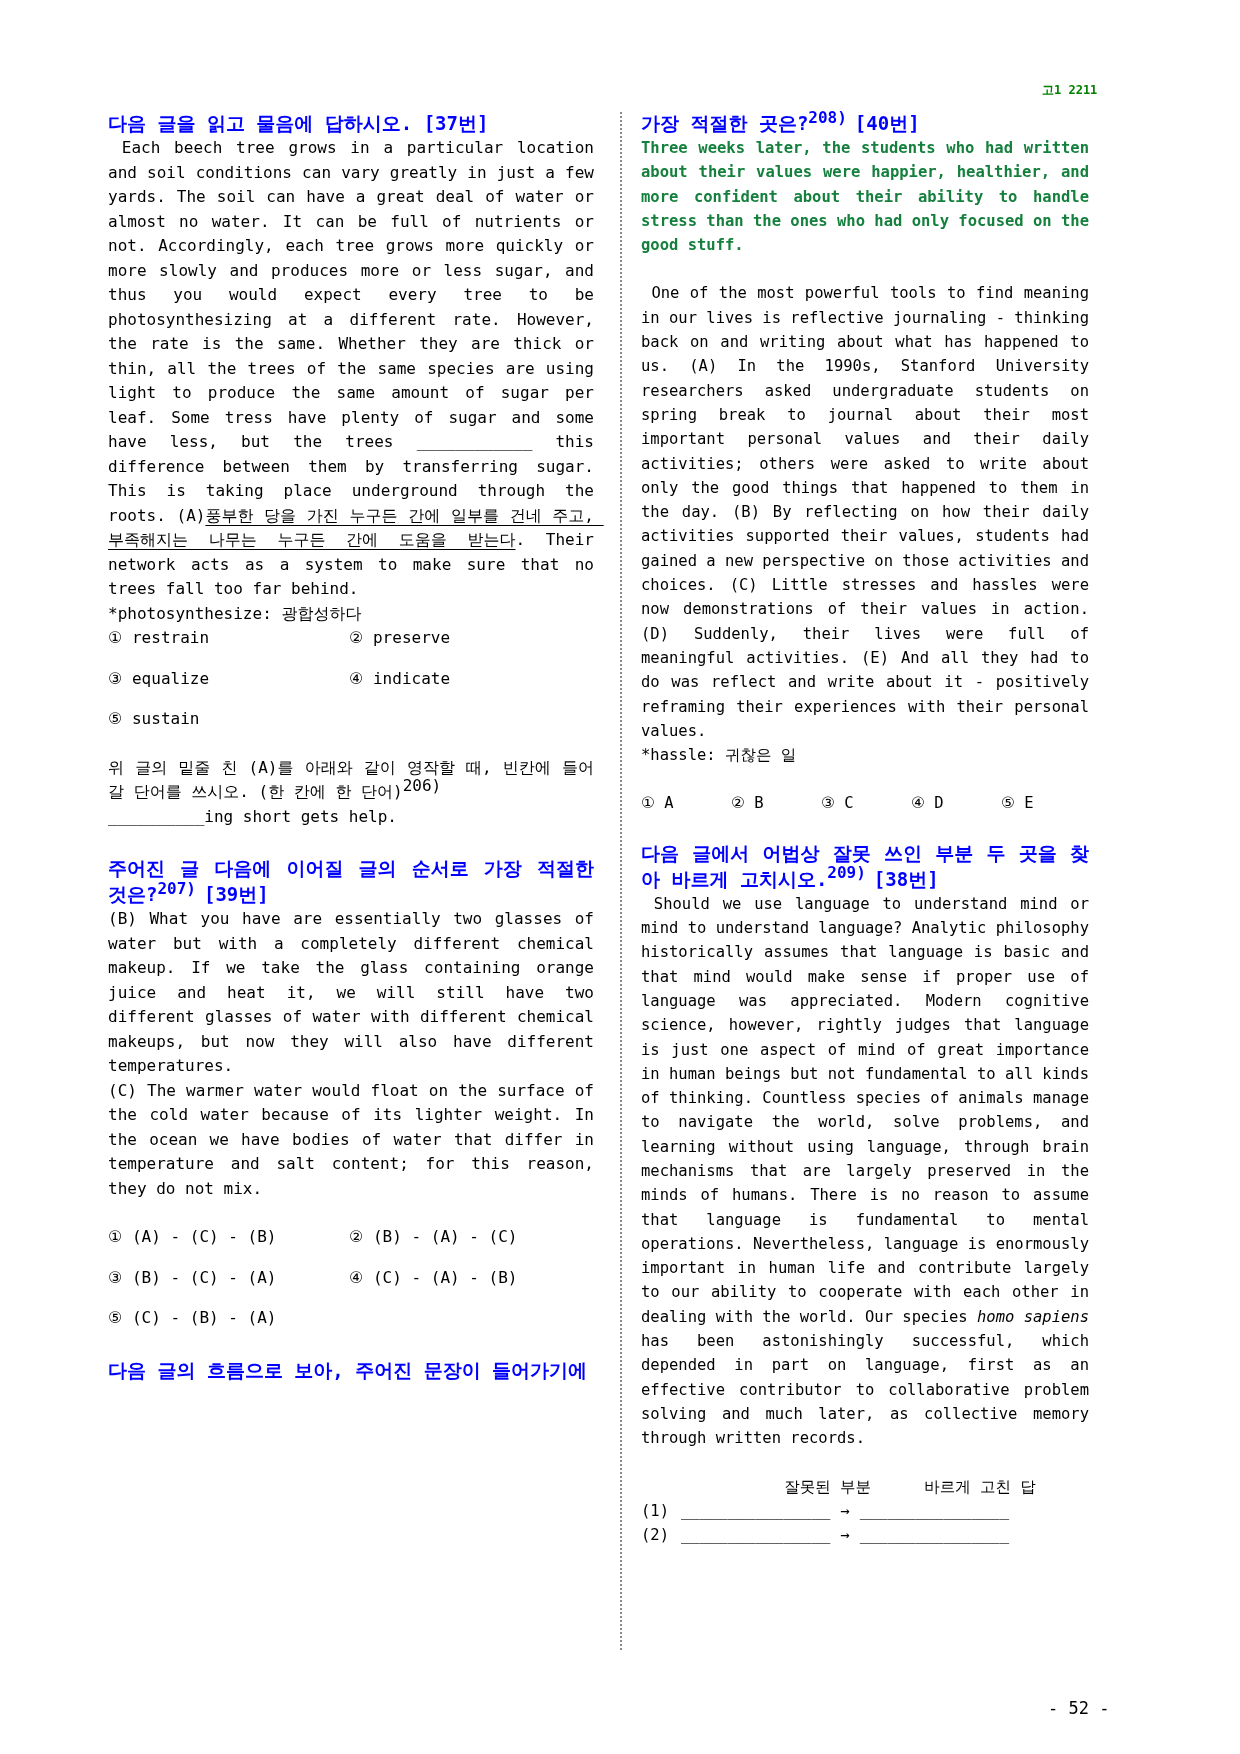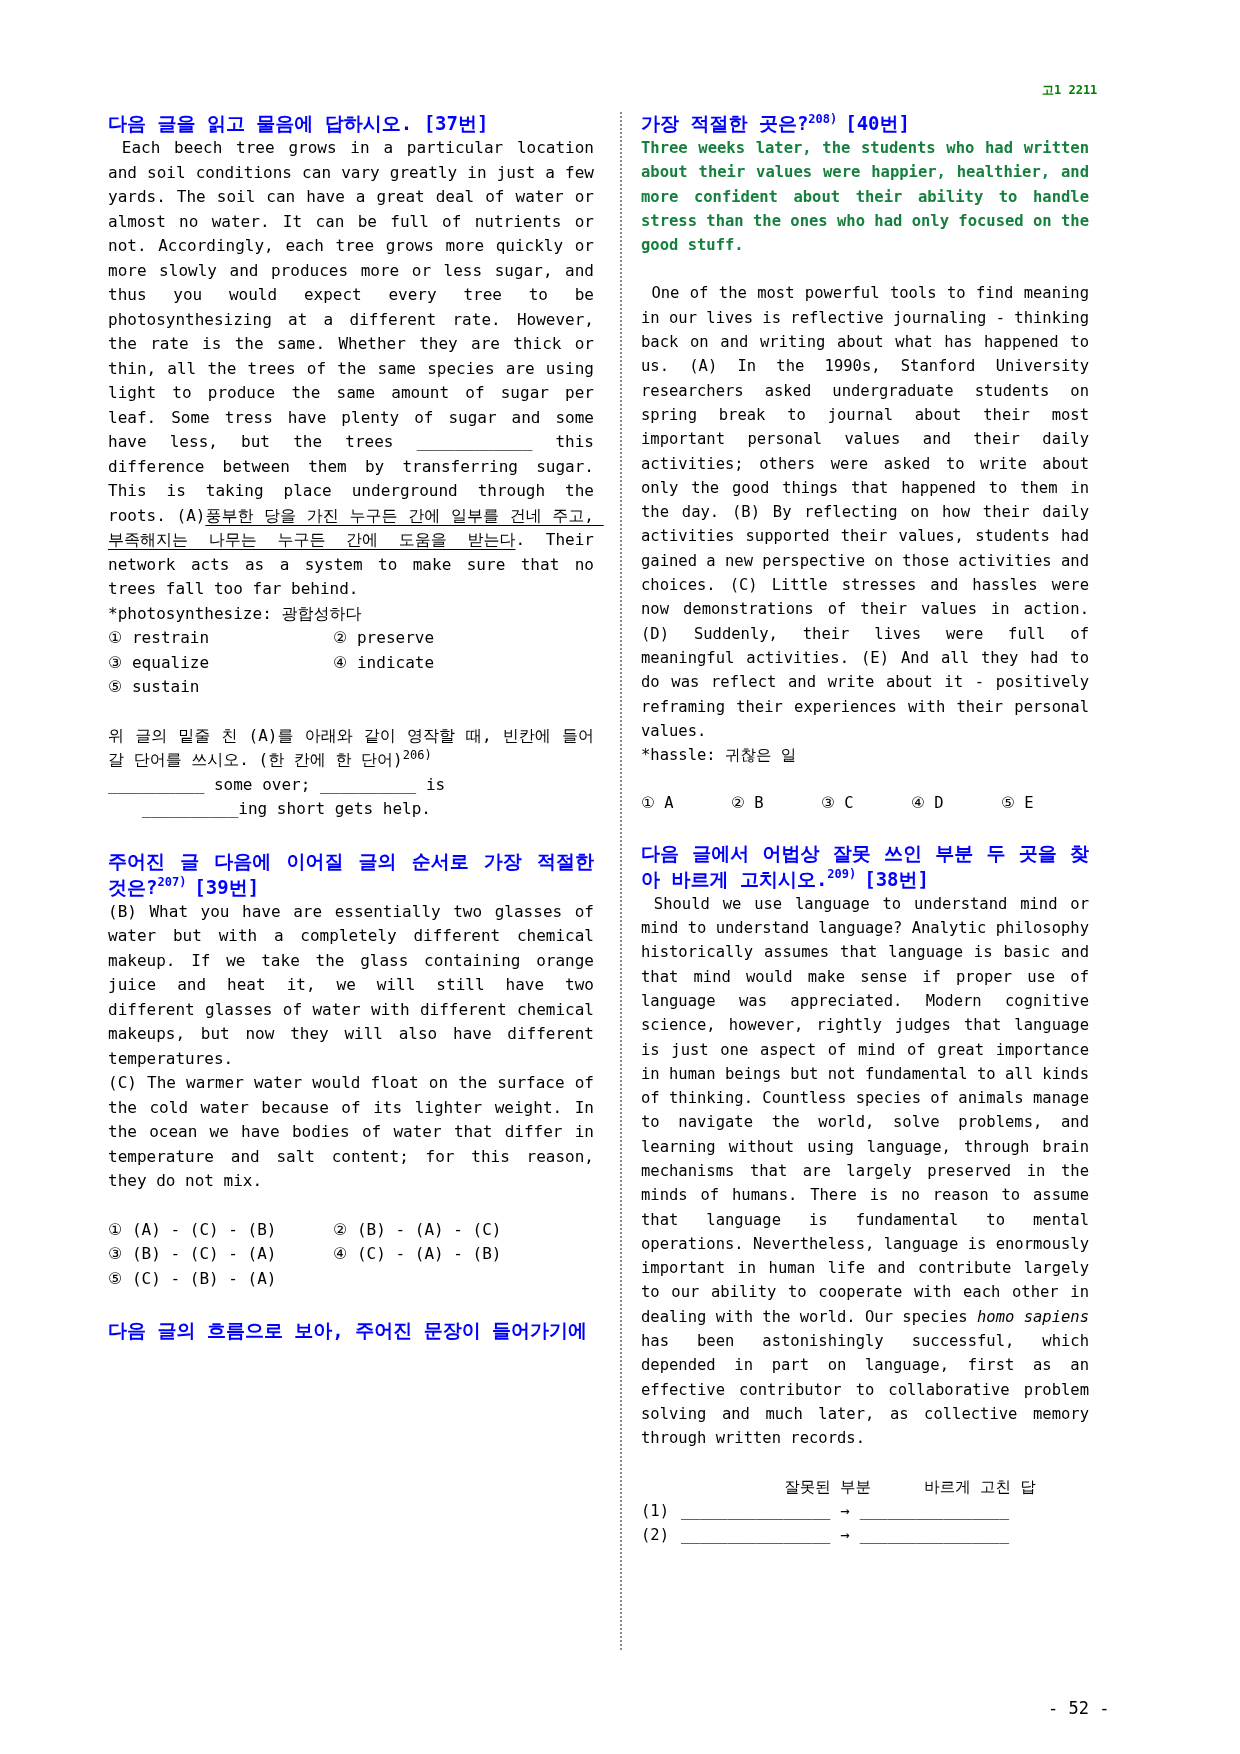--- a/index.html
+++ b/index.html
@@ -18,36 +18,36 @@
   }
   .col { position:absolute; top:110px; }
   .col-left  { left:108px; width:486px; font-size:16px;   line-height:24.5px; }
   .col-right { left:641px; width:448px; font-size:15.5px; line-height:24.3px; }
 
   .qheading {
     color:#0000ff; font-weight:bold; font-size:19px; line-height:26px;
     text-align:justify;
   }
   .qheading .qtag { margin-left:8px; }
-  sup.refnum { font-size:12px; line-height:0; vertical-align:super; font-weight:normal;margin-top:20px; }
+  sup.refnum { font-size:16px; line-height:0; vertical-align:super; font-weight:normal;margin-top:20px; }
   .qheading sup.refnum { font-weight:bold; }
 
   .passage { text-align:justify; white-space:pre-wrap; }
   .given {
     color:#15803d; font-weight:bold; text-align:justify; white-space:pre-wrap;
   }
   .underlined { text-decoration:underline; text-underline-offset:4px; }
   .italic { font-style:italic; }
   .footnote { white-space:pre-wrap; }
 
   .prompt { text-align:justify; }
   .gap  { margin-top:24px; }
   .gap2 { margin-top:26px; }
 
-  .opt2 { display:grid; grid-template-columns:225px 1fr; }
+  .opt2 { display:grid; grid-template-columns:225px 1fr;gap:16px; }
   .opt5 { display:grid; grid-template-columns:repeat(5,90px); }
   .opt  { white-space:nowrap; }
 
   .fill-lines div { white-space:pre-wrap; }
   .fill-lines div + div { padding-left:34px; }
 
   .ans-head { display:flex; }
   .ans-head .h1 { width:230px; text-align:right; }
   .ans-head .h2 { flex:1; text-align:center; }
   .ans-row { display:flex; white-space:nowrap; }
@@ -78,21 +78,20 @@
     <div class="opt">① restrain</div>
     <div class="opt">② preserve</div>
     <div class="opt">③ equalize</div>
     <div class="opt">④ indicate</div>
     <div class="opt">⑤ sustain</div>
   </div>
 
   <div class="prompt gap"><span>위 글의 밑줄 친 (A)를 아래와 같이 영작할 때, 빈칸에 들어갈 단어를 쓰시오. (한 칸에 한 단어)</span><sup class="refnum">206)</sup></div>
 
   <div class="fill-lines">
-    <div>__________ some over; __________ is</div>
     <div>__________ing short gets help.</div>
   </div>
 
   <div class="qheading gap2"><span>주어진 글 다음에 이어질 글의 순서로 가장 적절한 것은?</span><sup class="refnum">207)</sup><span class="qtag">[39번]</span></div>
 
 
   <div class="passage">(B) What you have are essentially two glasses of water but with a completely different chemical makeup. If we take the glass containing orange juice and heat it, we will still have two different glasses of water with different chemical makeups, but now they will also have different temperatures.</div>
   <div class="passage">(C) The warmer water would float on the surface of the cold water because of its lighter weight. In the ocean we have bodies of water that differ in temperature and salt content; for this reason, they do not mix.</div>
 
   <div class="opt2 gap">

